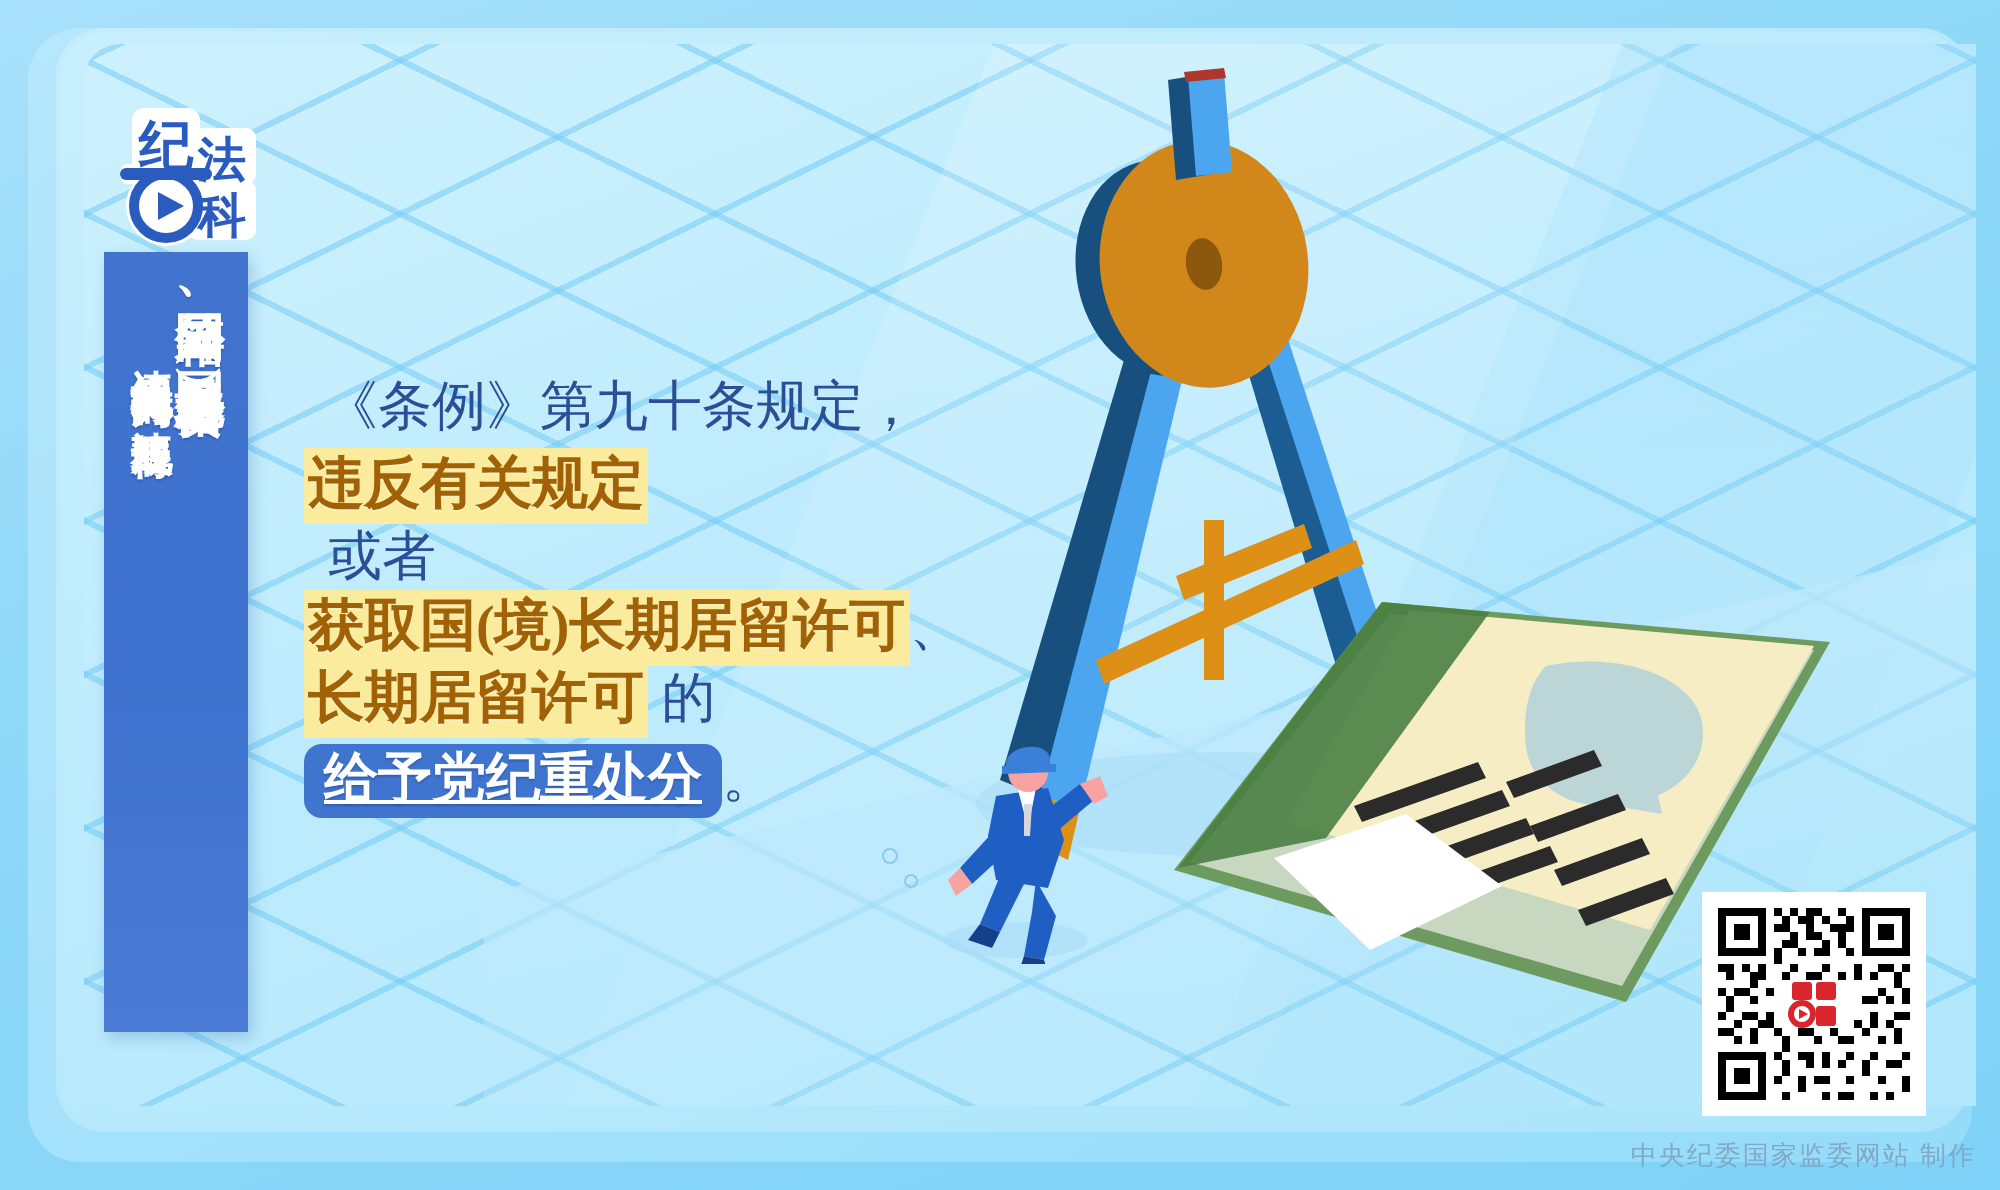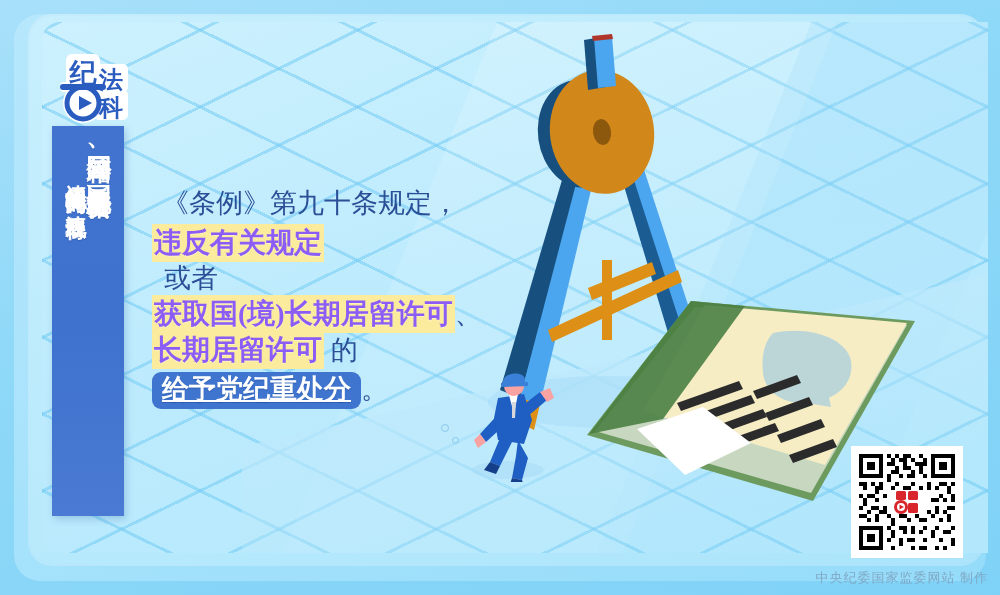--- a/index.html
+++ b/index.html
@@ -131,21 +131,21 @@
     line-height: 1.0;
   }
   .t-plain {
     font-size: 27px;
     color: #2a4f96;
     font-family: "Liberation Serif", "DejaVu Serif", serif;
   }
   .t-hl {
     font-size: 28px;
     font-weight: bold;
-    color: #8b5cf6;
+    color: #a16207;
     background: #fbeb9d;
     padding: 3px 2px 4px 2px;
     box-decoration-break: clone;
     text-shadow: 0 1px 0 rgba(255,255,255,0.35);
   }
   .t-after {
     font-size: 27px;
     color: #2a4f96;
   }
   .t-pill {

